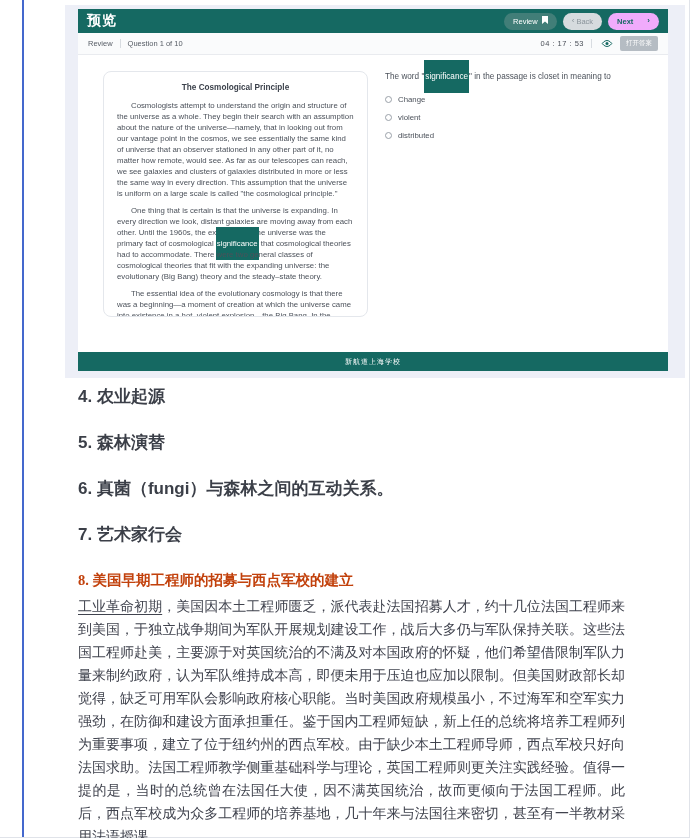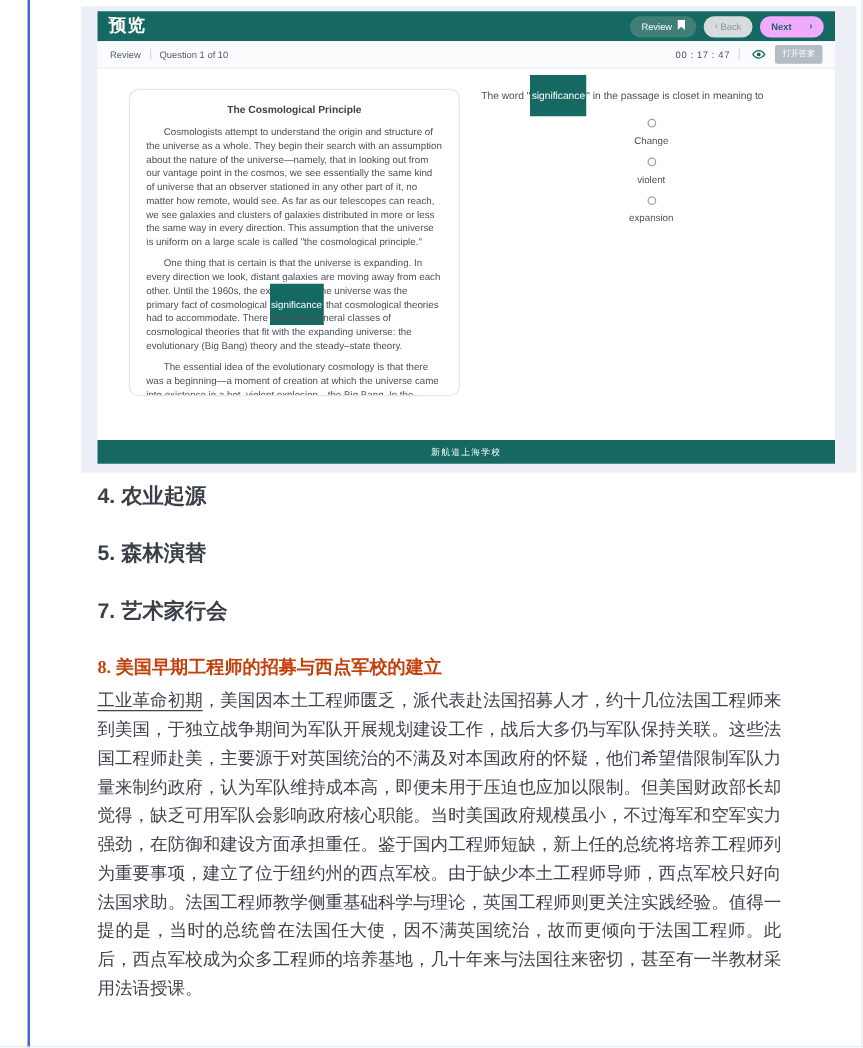--- a/index.html
+++ b/index.html
@@ -33,21 +33,21 @@
     position:absolute;left:25px;top:16px;width:265px;height:246px;box-sizing:border-box;
     background:#ffffff;border:1px solid #e4e7ec;border-radius:8px;
     padding:8px 13px;overflow:hidden;
     font-size:7.8px;line-height:11px;color:#4b515a;text-align:left;
   }
   .passage-title{text-align:center;font-weight:bold;font-size:8.2px;color:#3c424c;margin:2px 0 7px;}
   .passage-card p{margin:0 0 6px;text-indent:14px;}
   .hl{background:#156962;color:#ffffff;padding:12px 1px;}
   .question-col{position:absolute;left:307px;top:16px;width:272px;font-size:8.2px;color:#4b515a;}
   .q-text{margin-bottom:13px;line-height:11px;}
-  .option{display:flex;align-items:center;gap:6px;margin-bottom:9px;cursor:pointer;flex-direction:column;}
+  .option{display:flex;align-items:center;gap:6px;margin-bottom:9px;cursor:pointer;}
   .radio{width:7px;height:7px;border:1px solid #9aa1a9;border-radius:50%;background:#fff;flex:0 0 auto;box-sizing:border-box;}
   .option-label{font-size:7.8px;color:#4b515a;}
   .exam-footer{height:19px;background:#156962;color:#ffffff;display:flex;align-items:center;justify-content:center;font-size:7px;flex:0 0 auto;letter-spacing:1px;}
 
   
   .article{position:absolute;left:78px;top:388px;width:547px;color:#3f4450;}
   .article-item{font-size:17px;font-weight:bold;color:#3b3f48;margin-bottom:29px;line-height:17px;}
   .section8-heading{font-size:14.5px;font-weight:bold;color:#c2410c;margin-bottom:6px;line-height:17px;font-family:Liberation Serif, serif;}
   .section8-body{font-size:14px;line-height:23px;text-align:justify;color:#40434e;}
   .underlined{text-decoration:underline;text-underline-offset:3px;}
@@ -78,21 +78,21 @@
         <span>Next</span>
         <span class="chev">›</span>
       </span>
     </div>
 
     <div class="exam-subheader">
       <span>Review</span>
       <span class="sub-div"></span>
       <span>Question 1 of 10</span>
       <span class="sub-spacer"></span>
-      <span class="timer">00 : 17 : 47</span>
+      <span class="timer">04 : 17 : 53</span>
       <span class="sub-div"></span>
       <span class="eye-wrap">
         <svg width="12" height="9" viewBox="0 0 24 16">
             <path d="M12 2C6.5 2 2.5 8 2.5 8s4 6 9.5 6 9.5-6 9.5-6-4-6-9.5-6z" fill="none" stroke="#156962" stroke-width="2"></path>
             <circle cx="12" cy="8" r="3" fill="#156962"></circle>
           </svg>
       </span>
       <span class="answers-btn">打开答案</span>
     </div>
 
@@ -109,30 +109,31 @@
         <div class="option">
           <span class="radio"></span>
           <span class="option-label">Change</span>
         </div>
         <div class="option">
           <span class="radio"></span>
           <span class="option-label">violent</span>
         </div>
         <div class="option">
           <span class="radio"></span>
-          <span class="option-label">expansion</span>
+          <span class="option-label">distributed</span>
         </div>
       </div>
     </div>
 
     <div class="exam-footer">
       <span>新航道上海学校</span>
     </div>
   </div>
 </div>
 
 <div class="article">
   <div class="article-item">4. 农业起源</div>
   <div class="article-item">5. 森林演替</div>
+  <div class="article-item">6. 真菌（fungi）与森林之间的互动关系。</div>
   <div class="article-item">7. 艺术家行会</div>
   <div class="section8-heading">8. 美国早期工程师的招募与西点军校的建立</div>
   <div class="section8-body"><span class="underlined">工业革命初期</span><span>，美国因本土工程师匮乏，派代表赴法国招募人才，约十几位法国工程师来到美国，于独立战争期间为军队开展规划建设工作，战后大多仍与军队保持关联。这些法国工程师赴美，主要源于对英国统治的不满及对本国政府的怀疑，他们希望借限制军队力量来制约政府，认为军队维持成本高，即便未用于压迫也应加以限制。但美国财政部长却觉得，缺乏可用军队会影响政府核心职能。当时美国政府规模虽小，不过海军和空军实力强劲，在防御和建设方面承担重任。鉴于国内工程师短缺，新上任的总统将培养工程师列为重要事项，建立了位于纽约州的西点军校。由于缺少本土工程师导师，西点军校只好向法国求助。法国工程师教学侧重基础科学与理论，英国工程师则更关注实践经验。值得一提的是，当时的总统曾在法国任大使，因不满英国统治，故而更倾向于法国工程师。此后，西点军校成为众多工程师的培养基地，几十年来与法国往来密切，甚至有一半教材采用法语授课。</span></div>
 </div>
 
 </body></html>

